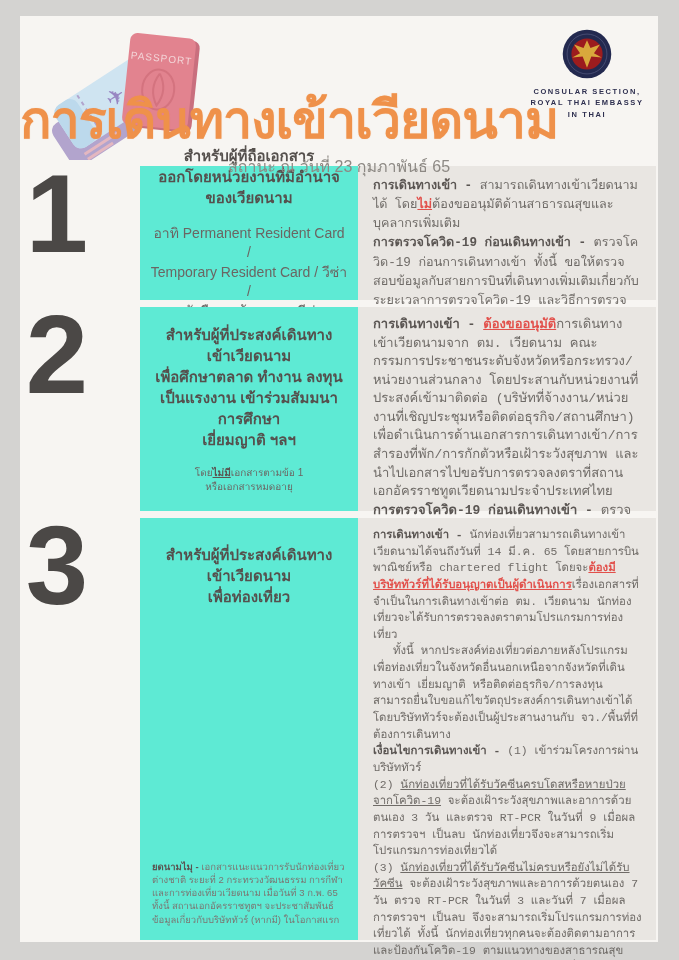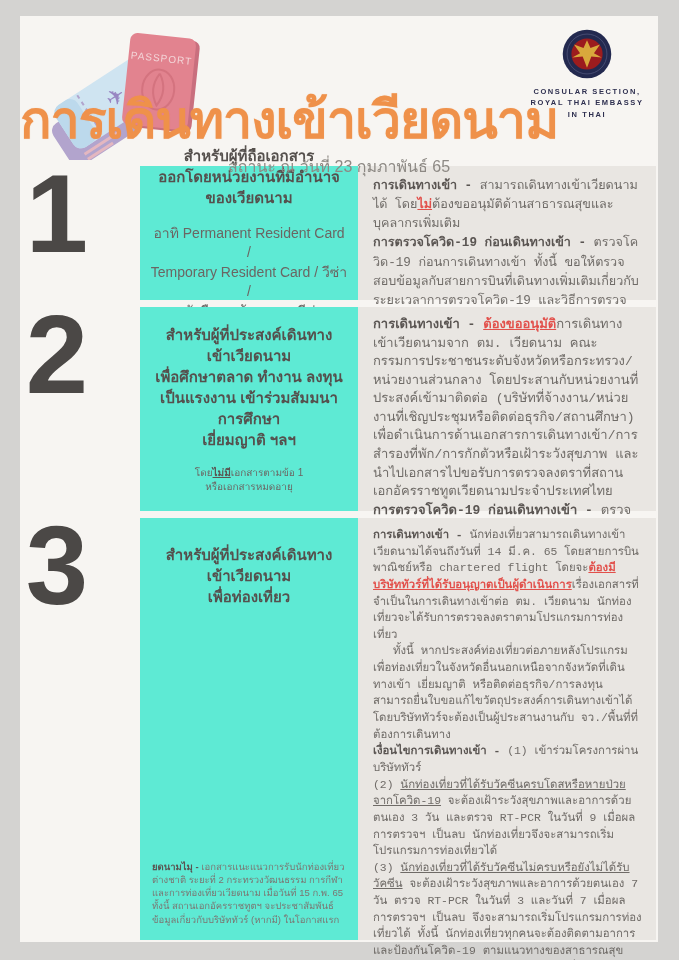--- a/index.html
+++ b/index.html
@@ -143,21 +143,21 @@
     </div>
 
     <div class="band band3">
       <div class="num-col">
         <div class="num">3</div>
       </div>
       <div class="left-col">
         <div class="heading">สำหรับผู้ที่ประสงค์เดินทาง
 เข้าเวียดนาม
 เพื่อท่องเที่ยว</div>
-        <div class="footnote"><span class="seg-b">ยดนามไมุ - </span><span>เอกสารแนะแนวการรับนักท่องเที่ยวต่างชาติ ระยะที่ 2 กระทรวงวัฒนธรรม การกีฬา และการท่องเที่ยวเวียดนาม เมื่อวันที่ 15 ก.พ. 65 ทั้งนี้ สถานเอกอัครราชทูตฯ จะประชาสัมพันธ์ข้อมูลเกี่ยวกับบริษัททัวร์ (หากมี) ในโอกาสแรก</span></div>
+        <div class="footnote"><span class="seg-b">ยดนามไมุ - </span><span>เอกสารแนะแนวการรับนักท่องเที่ยวต่างชาติ ระยะที่ 2 กระทรวงวัฒนธรรม การกีฬา และการท่องเที่ยวเวียดนาม เมื่อวันที่ 3 ก.พ. 65 ทั้งนี้ สถานเอกอัครราชทูตฯ จะประชาสัมพันธ์ข้อมูลเกี่ยวกับบริษัททัวร์ (หากมี) ในโอกาสแรก</span></div>
       </div>
       <div class="right-col">
         <p><span class="seg-b">การเดินทางเข้า - </span><span>นักท่องเที่ยวสามารถเดินทางเข้าเวียดนามได้จนถึงวันที่ 14 มี.ค. 65 โดยสายการบินพาณิชย์หรือ chartered flight โดยจะ</span><span class="seg-r">ต้องมีบริษัททัวร์ที่ได้รับอนุญาตเป็นผู้ดำเนินการ</span><span>เรื่องเอกสารที่จำเป็นในการเดินทางเข้าต่อ ตม. เวียดนาม นักท่องเที่ยวจะได้รับการตรวจลงตราตามโปรแกรมการท่องเที่ยว</span></p>
         <p class="indent"><span>ทั้งนี้ หากประสงค์ท่องเที่ยวต่อภายหลังโปรแกรม เพื่อท่องเที่ยวในจังหวัดอื่นนอกเหนือจากจังหวัดที่เดินทางเข้า เยี่ยมญาติ หรือติดต่อธุรกิจ/การลงทุน สามารถยื่นใบขอแก้ไขวัตถุประสงค์การเดินทางเข้าได้ โดยบริษัททัวร์จะต้องเป็นผู้ประสานงานกับ จว./พื้นที่ที่ต้องการเดินทาง</span></p>
         <p><span class="seg-b">เงื่อนไขการเดินทางเข้า - </span><span>(1) เข้าร่วมโครงการผ่านบริษัททัวร์</span></p>
         <p><span>(2) </span><span class="seg-u">นักท่องเที่ยวที่ได้รับวัคซีนครบโดสหรือหายป่วยจากโควิด-19</span><span> จะต้องเฝ้าระวังสุขภาพและอาการด้วยตนเอง 3 วัน และตรวจ RT-PCR ในวันที่ 9 เมื่อผลการตรวจฯ เป็นลบ นักท่องเที่ยวจึงจะสามารถเริ่มโปรแกรมการท่องเที่ยวได้</span></p>
         <p><span>(3) </span><span class="seg-u">นักท่องเที่ยวที่ได้รับวัคซีนไม่ครบหรือยังไม่ได้รับวัคซีน</span><span> จะต้องเฝ้าระวังสุขภาพและอาการด้วยตนเอง 7 วัน ตรวจ RT-PCR ในวันที่ 3 และวันที่ 7 เมื่อผลการตรวจฯ เป็นลบ จึงจะสามารถเริ่มโปรแกรมการท่องเที่ยวได้ ทั้งนี้ นักท่องเที่ยวทุกคนจะต้องติดตามอาการและป้องกันโควิด-19 ตามแนวทางของสาธารณสุขเวียดนามจนครบ 14 วัน (3) </span><span class="seg-u">เด็กอายุต่ำกว่า 18 ปี ผู้ที่มีอายุมากกว่า 65 ปีขึ้นไป หญิงตั้งครรภ์ ผู้มีโรคประจำตัว ที่ยังไม่ได้รับวัคซีนหรือได้รับวัคซีนไม่ครบโดส</span></p>
 
       </div>
     </div>

